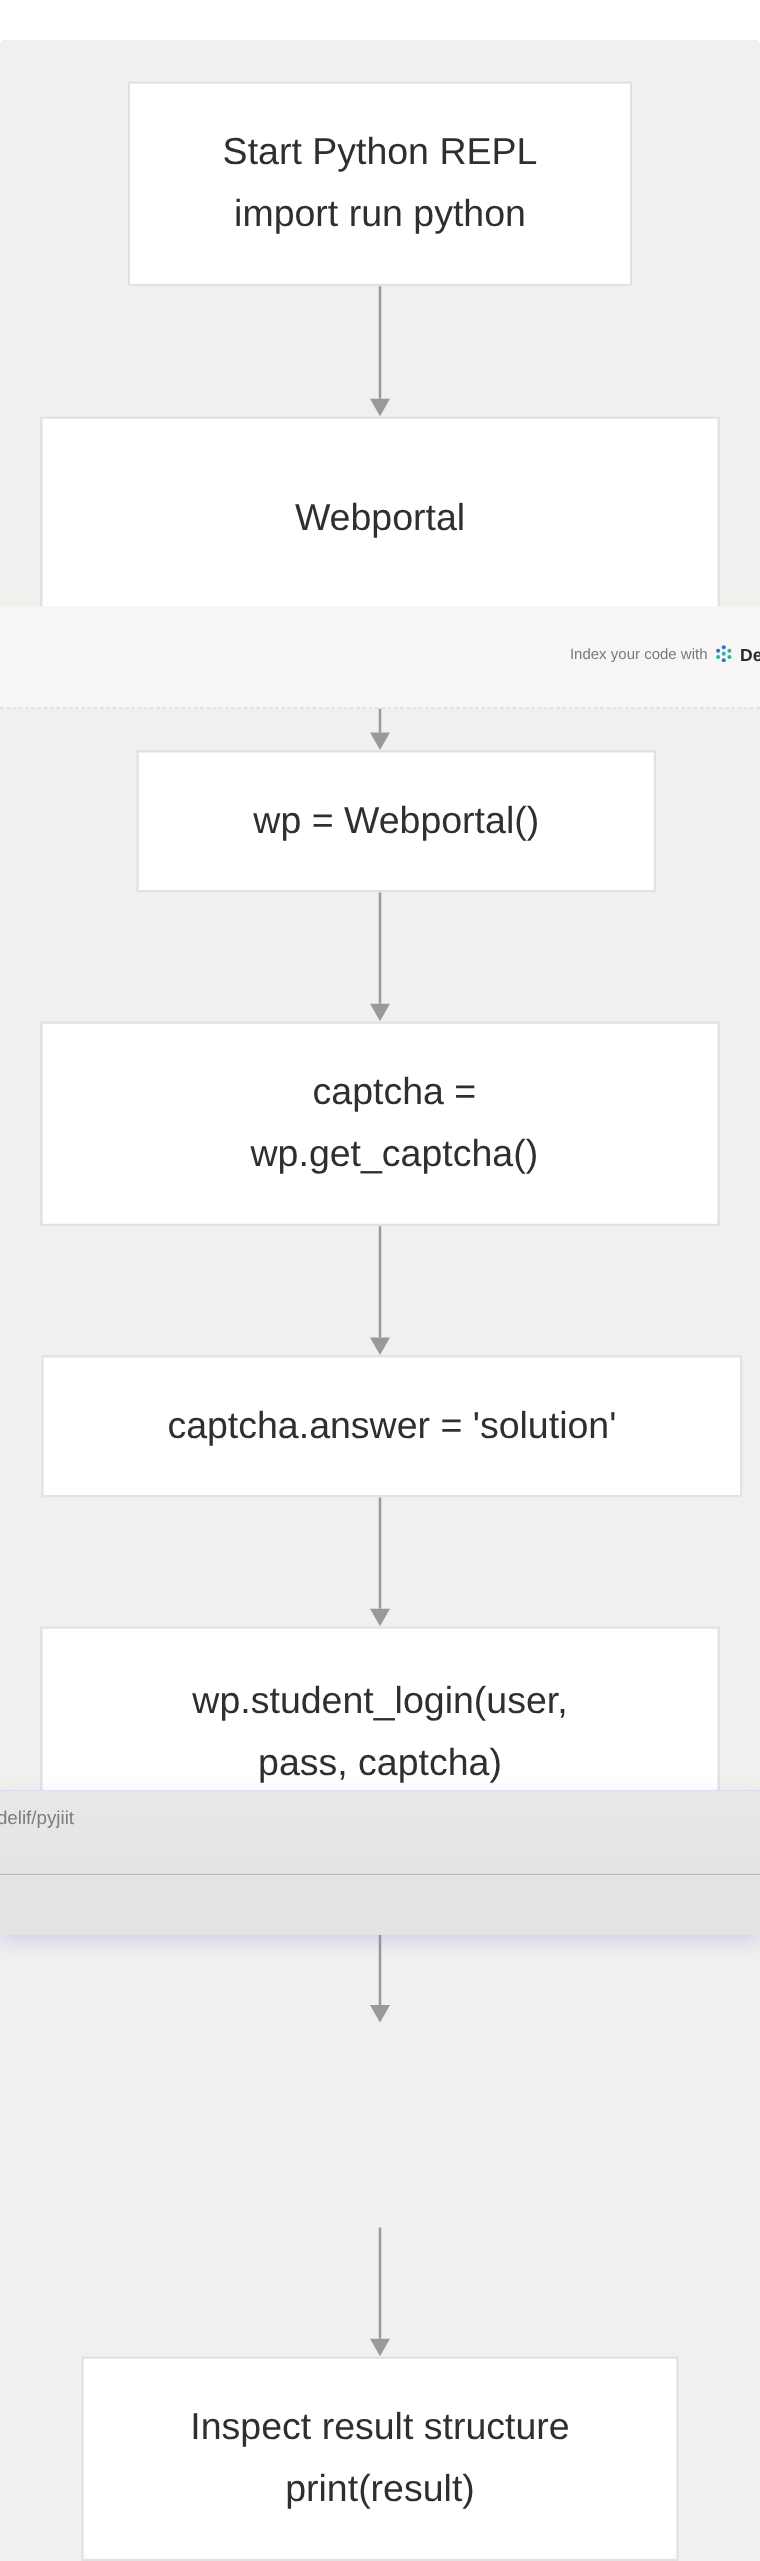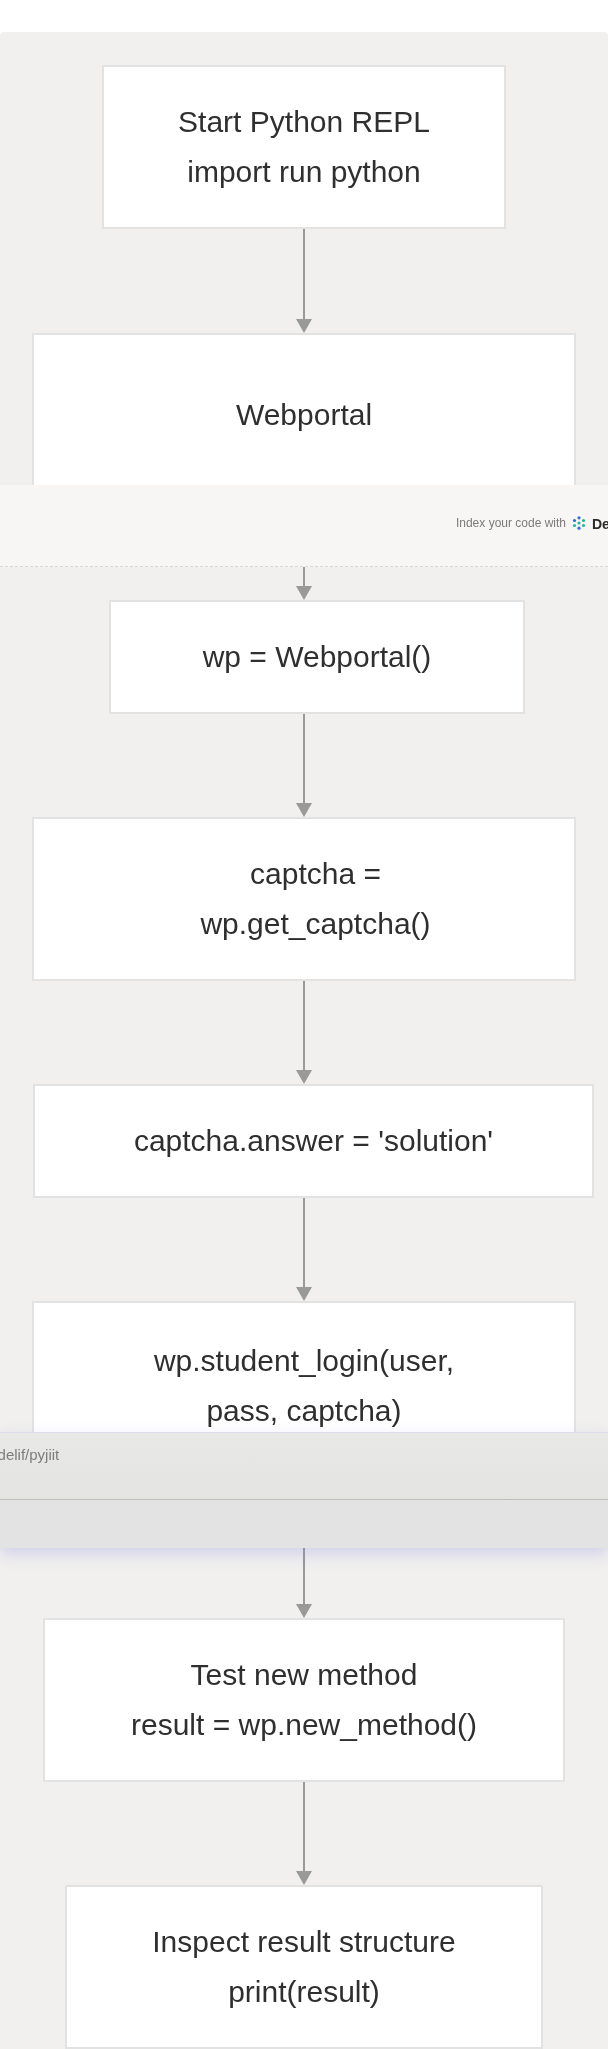--- a/index.html
+++ b/index.html
@@ -158,24 +158,20 @@
   <div class="edge" style="top:1166px; height:89px;"></div>
   <div class="arrowhead" style="top:1255px;"></div>
 
   <div class="node" style="left:32px; top:1269px; width:544px; height:214px; justify-content:flex-start; padding-top:33px;">
     <span class="line">wp.student_login(user,</span>
     <span class="line">pass, captcha)</span>
   </div>
   <div class="edge" style="top:1483px; height:89px;"></div>
   <div class="arrowhead" style="top:1572px;"></div>
 
-  <div class="node" style="left:43px; top:1586px; width:522px; height:164px;">
-    <span class="line">Test new method</span>
-    <span class="line">result = wp.new_method()</span>
-  </div>
   <div class="edge" style="top:1750px; height:89px;"></div>
   <div class="arrowhead" style="top:1839px;"></div>
 
   <div class="node" style="left:65px; top:1853px; width:478px; height:164px;">
     <span class="line">Inspect result structure</span>
     <span class="line">print(result)</span>
   </div>
 </div>
 
 <div class="index-banner">

